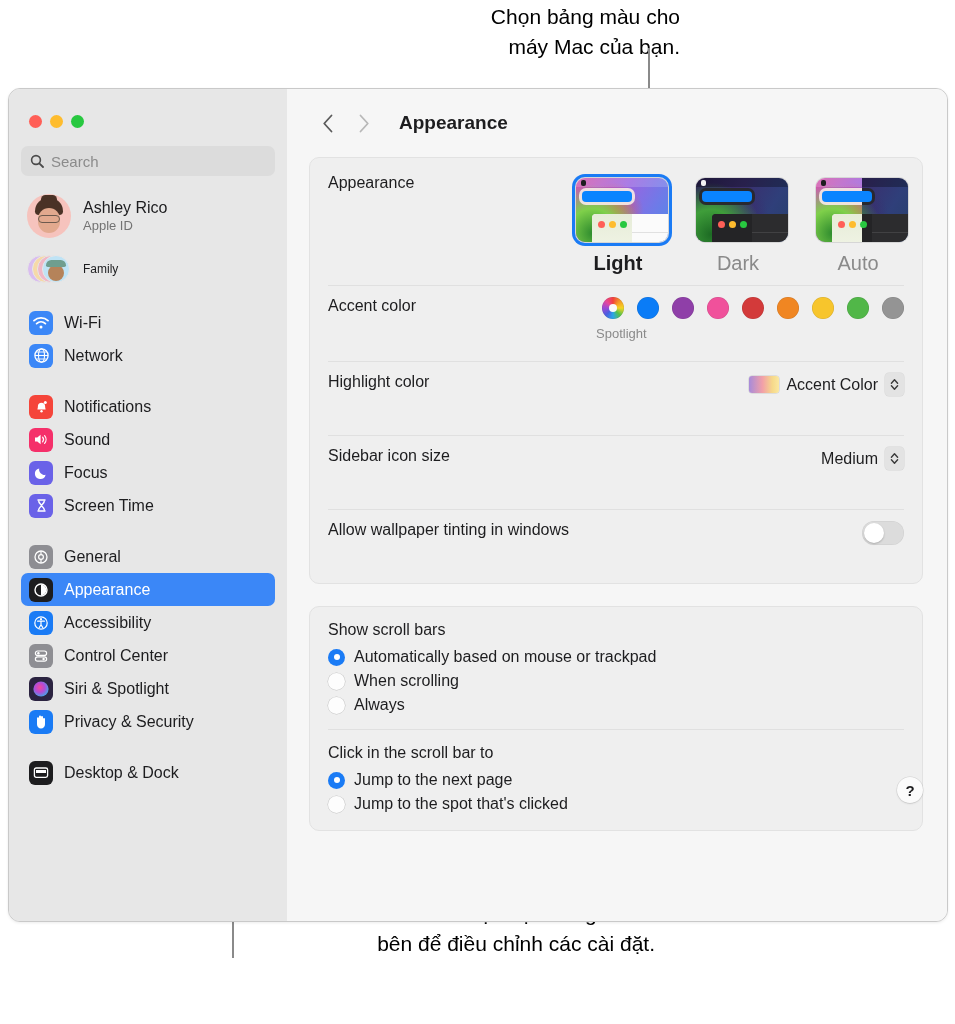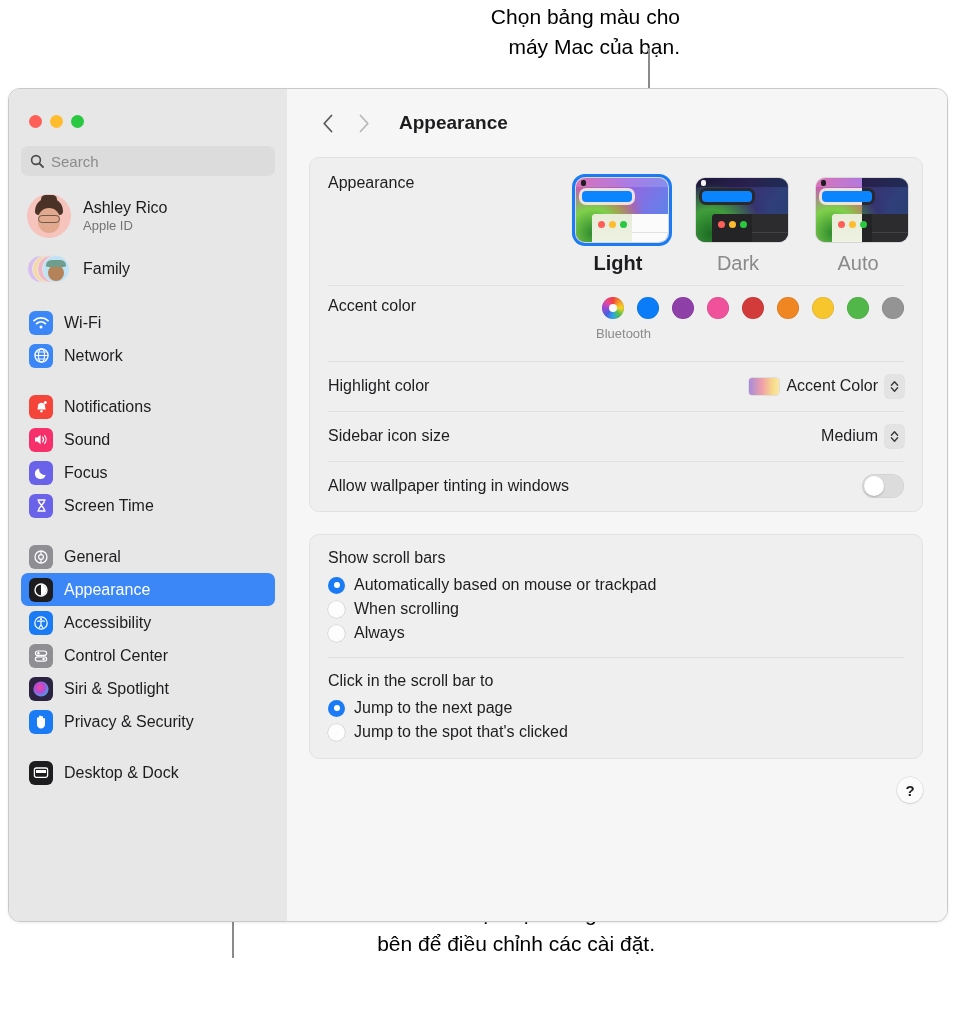--- a/index.html
+++ b/index.html
@@ -132,21 +132,21 @@
   .fa3 { left: 10px; background: #f0b7c6; }
   .fa4 { left: 15px; background: #bfe3f5; overflow: hidden; }
   .fa4::before {
     content: ""; position: absolute; left: 5px; top: 9px;
     width: 16px; height: 16px; background: #b5835a; border-radius: 50%;
   }
   .fa4::after {
     content: ""; position: absolute; left: 3px; top: 4px;
     width: 20px; height: 7px; background: #6f9e8f; border-radius: 6px 6px 2px 2px;
   }
-  .family-label { font-size: 16px; color: #1d1d1f; }
+  .family-label { font-size: 12px; color: #1d1d1f; }
 
   .nav-group { margin-top: 16px; }
   .nav-group + .nav-group { margin-top: 18px; }
   .nav-item {
     display: flex; align-items: center;
     height: 33px;
     margin: 0 12px;
     padding: 0 8px;
     border-radius: 7px;
     gap: 11px;
@@ -188,22 +188,22 @@
 
   .card {
     margin: 0 24px 0 22px;
     background: #efefef;
     border-radius: 10px;
     border: 1px solid #e2e2e2;
   }
   .card + .card { margin-top: 22px; }
 
   .row {
-    display: flex; align-items: center;
-    padding: 0 18px;
+    display: flex; align-items: flex-start;
+    padding: 12px 18px;
     min-height: 50px;
     position: relative;
   }
   .row .sep {
     position: absolute; left: 18px; right: 18px; top: 0; height: 1px;
     background: #e0e0e0;
   }
   .row-label { font-size: 16px; color: #1d1d1f; }
 
   
@@ -684,21 +684,21 @@
               <div class="sw wheel"></div>
               <div class="sw" style="background:#0a7cf7"></div>
               <div class="sw" style="background:#8f3fa8"></div>
               <div class="sw" style="background:#f0519b"></div>
               <div class="sw" style="background:#d33a3a"></div>
               <div class="sw" style="background:#f08622"></div>
               <div class="sw" style="background:#f7c52c"></div>
               <div class="sw" style="background:#51b748"></div>
               <div class="sw" style="background:#949494"></div>
             </div>
-            <div class="accent-cap2">Bluetooth</div>
+            <div class="accent-cap2">Spotlight</div>
           </div>
         </div>
 
         <div class="row">
           <div class="sep"></div>
           <div class="row-label">Highlight color</div>
           <div class="popup">
             <div class="grad-swatch"></div>
             <div class="popup-value">Accent Color</div>
             <div class="stepper">

